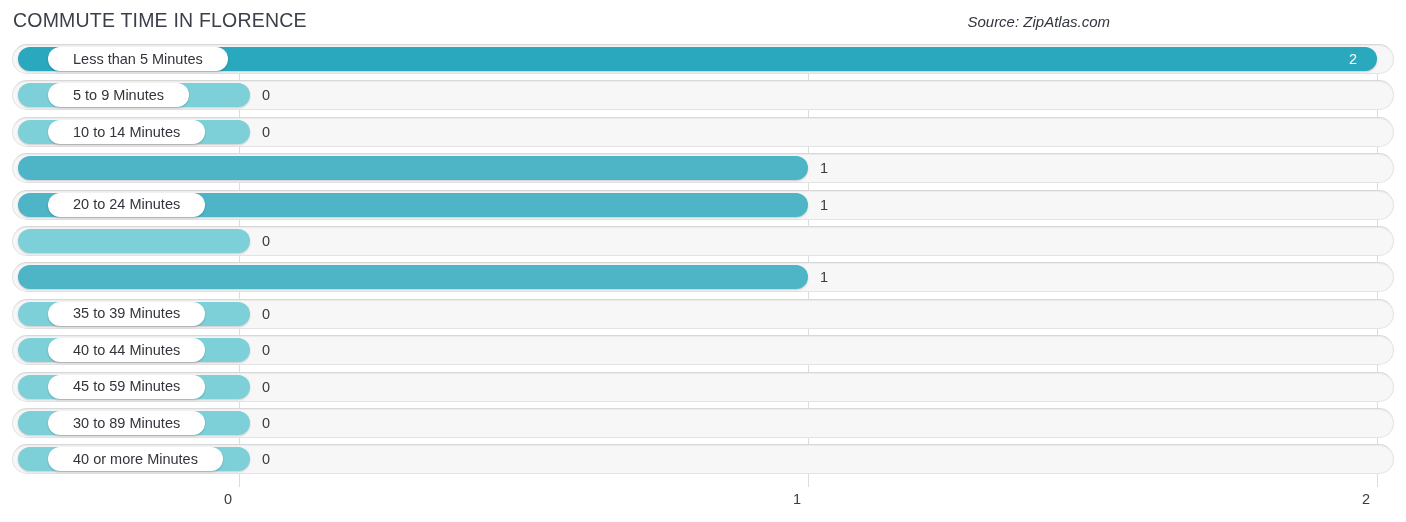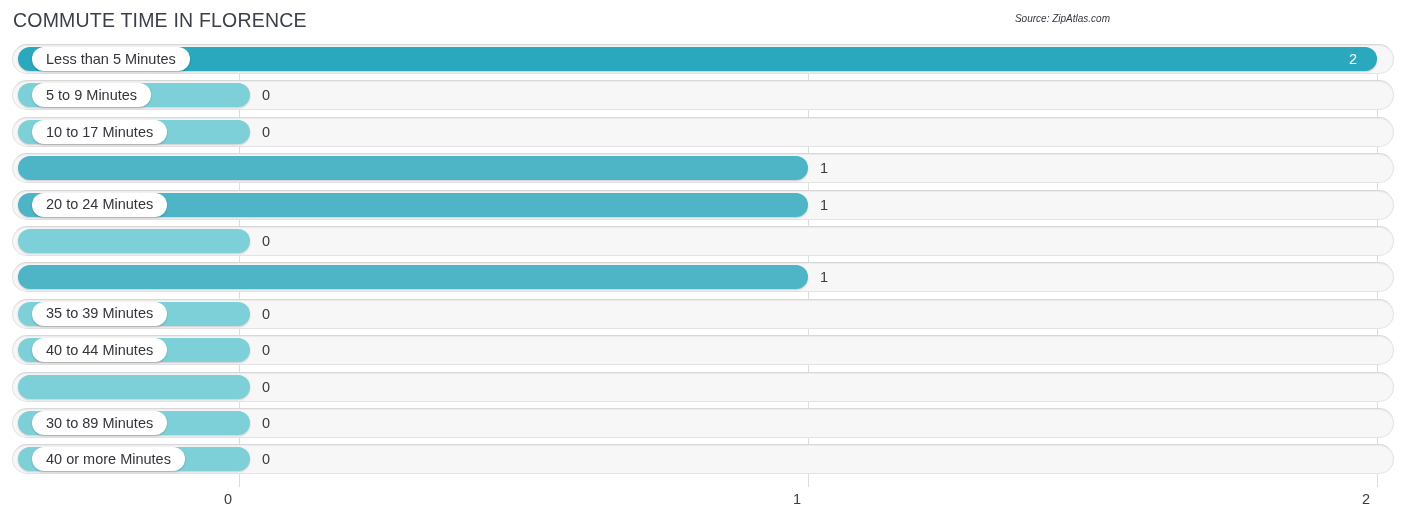--- a/index.html
+++ b/index.html
@@ -29,21 +29,21 @@
     font-size: 19.5px;
     letter-spacing: 0.2px;
     color: #3b3f4a;
     font-weight: 400;
     white-space: nowrap;
   }
   .chart-source {
     position: absolute;
     right: 12px;
     top: 13px;
-    font-size: 10px;
+    font-size: 15px;
     font-style: italic;
     color: #34363f;
     white-space: nowrap;
   }
 
   
   .plot {
     position: absolute;
     left: 0;
     top: 44px;
@@ -99,28 +99,28 @@
     left: 18px;
     top: 3px;
     height: 24px;
     border-radius: 12px;
     box-shadow: 0 1px 2px rgba(0,0,0,0.18);
   }
 
   
   .label-pill {
     position: absolute;
-    left: 32px;
+    left: 48px;
     top: 3px;
     height: 24px;
     background: #ffffff;
     border-radius: 12px;
     display: flex;
     align-items: center;
-    padding: 0 14px;
+    padding: 0 25px;
     box-sizing: border-box;
     box-shadow: 0 1px 2px rgba(0,0,0,0.22);
     white-space: nowrap;
   }
   .label-pill span {
     font-size: 14.5px;
     color: #33353c;
     line-height: 1;
   }
 
@@ -190,21 +190,21 @@
           <div class="bar" style="width: 232px; background: rgb(126, 208, 216);"></div>
           <div class="label-pill">
             <span>5 to 9 Minutes</span>
           </div>
           <div class="value-out" style="left: 262px;">0</div>
         </div>
         <div class="row">
           <div class="track"></div>
           <div class="bar" style="width: 232px; background: rgb(126, 208, 216);"></div>
           <div class="label-pill">
-            <span>10 to 17 Minutes</span>
+            <span>10 to 14 Minutes</span>
           </div>
           <div class="value-out" style="left: 262px;">0</div>
         </div>
         <div class="row">
           <div class="track"></div>
           <div class="bar" style="width: 790px; background: rgb(77, 181, 198);"></div>
           <div class="value-out" style="left: 820px;">1</div>
         </div>
         <div class="row">
           <div class="track"></div>
@@ -236,20 +236,23 @@
           <div class="track"></div>
           <div class="bar" style="width: 232px; background: rgb(126, 208, 216);"></div>
           <div class="label-pill">
             <span>40 to 44 Minutes</span>
           </div>
           <div class="value-out" style="left: 262px;">0</div>
         </div>
         <div class="row">
           <div class="track"></div>
           <div class="bar" style="width: 232px; background: rgb(126, 208, 216);"></div>
+          <div class="label-pill">
+            <span>45 to 59 Minutes</span>
+          </div>
           <div class="value-out" style="left: 262px;">0</div>
         </div>
         <div class="row">
           <div class="track"></div>
           <div class="bar" style="width: 232px; background: rgb(126, 208, 216);"></div>
           <div class="label-pill">
             <span>30 to 89 Minutes</span>
           </div>
           <div class="value-out" style="left: 262px;">0</div>
         </div>

